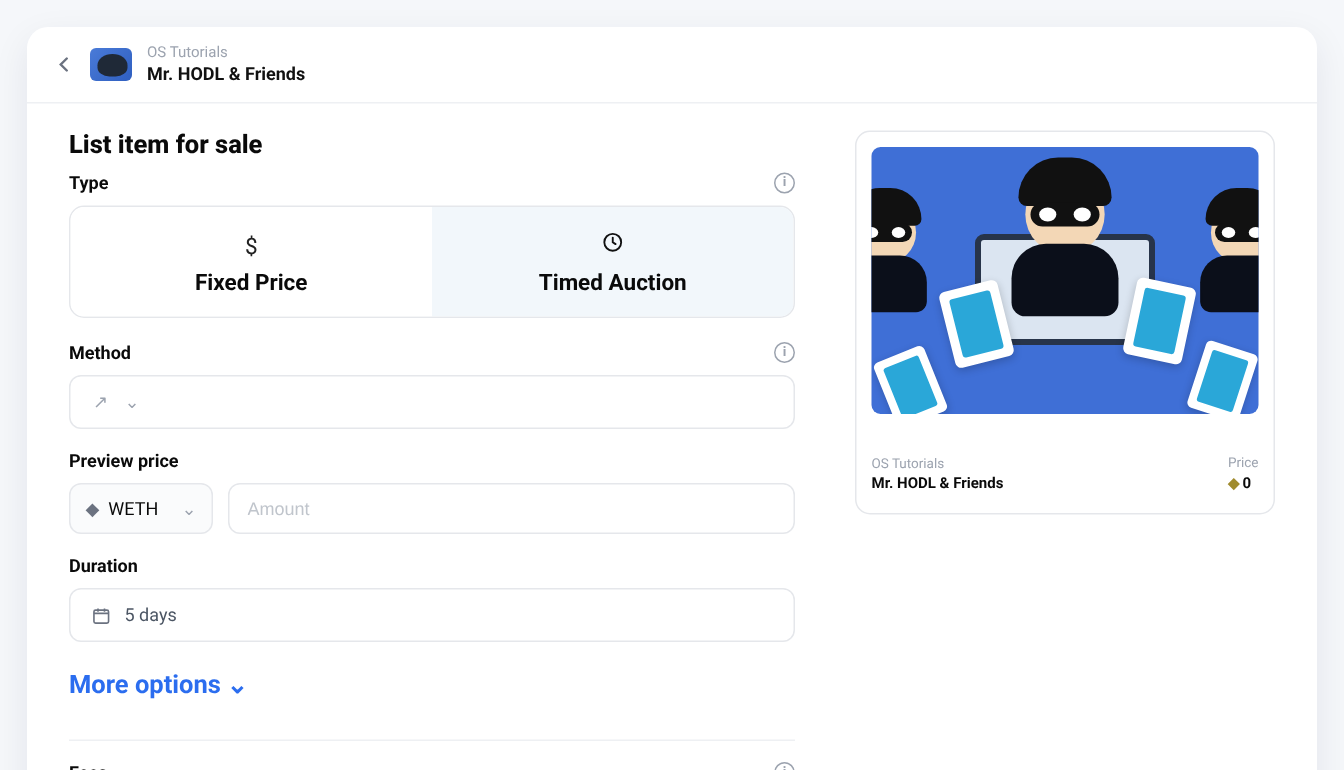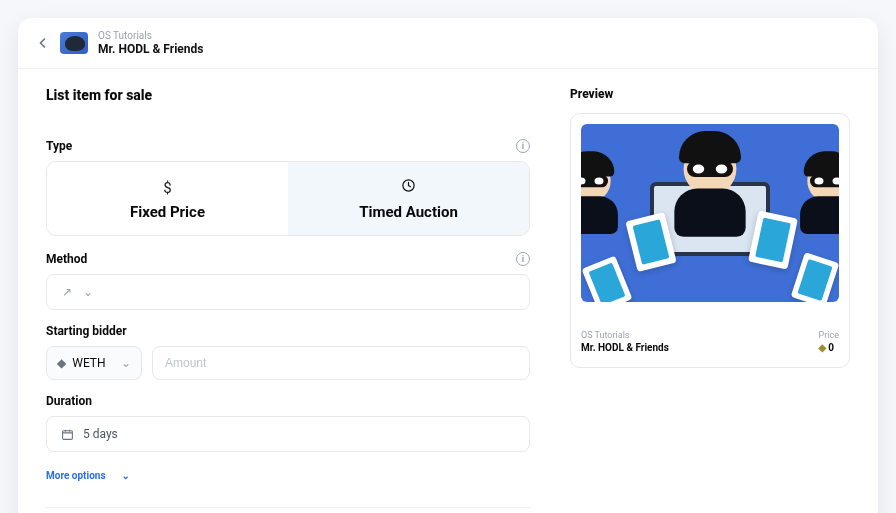--- a/index.html
+++ b/index.html
@@ -31,39 +31,39 @@
   background: linear-gradient(135deg,#4a7bd8,#2f5fc0);
   position: relative; overflow: hidden;
 }
 .thumb::after { content:""; position:absolute; inset:4px 3px 3px 5px; background:#1f2937; border-radius:50% 50% 40% 40%; }
 .header-text { display:flex; flex-direction:column; line-height:1.2; }
 .header-sub { font-size: 10px; color: #9ca3af; }
 .header-title { font-size: 12px; font-weight: 700; color: #111; }
 .body { display:flex; padding: 18px 28px 24px 28px; gap: 40px; }
 .left { flex: 1 1 auto; min-width: 0; }
 .right { width: 280px; flex-shrink:0; }
-h2.page-title { font-size: 14px; font-weight: 800; margin-bottom: 36px; }
+h2.page-title { font-size: 17px; font-weight: 800; margin-bottom: 8px; }
 .section-label { font-size: 12px; font-weight: 700; margin-bottom: 8px; display:flex; align-items:flex-end; justify-content:space-between; }
 .info-icon { width:14px;height:14px;border:1.3px solid #9ca3af;border-radius:50%;display:flex;align-items:center;justify-content:center;font-size:9px;color:#9ca3af;font-weight:700; }
 .type-row { display:flex; border:1px solid #e5e7eb; border-radius:10px; overflow:hidden; margin-bottom:16px; }
 .type-opt { flex:1; display:flex; flex-direction:column; align-items:center; justify-content:center; gap:6px; padding:16px 0 14px 0; cursor:pointer; background:#fff; }
 .type-opt.selected { background:#f2f7fb; }
 .type-opt .ico { font-size:15px; color:#222; }
 .type-opt .lbl { font-size:15px; font-weight:700; }
 .select-row { display:flex; align-items:center; gap:8px; border:1px solid #e5e7eb; border-radius:8px; padding:10px 12px; margin-bottom:14px; color:#4b5563; cursor:pointer; font-size:12px; }
 .select-row .lead { width:16px; display:flex; align-items:center; justify-content:center; color:#9ca3af; }
 .select-row .txt { flex:1; }
 .select-row .caret { color:#9ca3af; }
 .price-row { display:flex; gap:10px; margin-bottom:14px; }
 .currency { display:flex; align-items:center; gap:6px; border:1px solid #e5e7eb; border-radius:8px; padding:9px 10px; width:96px; cursor:pointer; background:#fafbfc; font-size:12px; }
 .currency .eth { color:#6b7280; }
 .currency .caret { margin-left:auto; color:#9ca3af; }
 .amount { flex:1; border:1px solid #e5e7eb; border-radius:8px; padding:9px 12px; font-size:12px; color:#737373; }
 .amount::placeholder { color:#c0c5cc; }
-.more-opts { color:#2b6def; font-size:10px; font-weight:700; cursor:pointer; display:inline-flex; align-items:center; gap:16px; margin-top:4px; margin-bottom:18px; }
+.more-opts { color:#2b6def; font-size:17px; font-weight:700; cursor:pointer; display:inline-flex; align-items:center; gap:4px; margin-top:4px; margin-bottom:18px; }
 hr.sep { border:none; border-top:1px solid #eef0f3; margin:8px 0 14px 0; }
 .preview-label { font-size:12px; font-weight:800; margin-bottom:12px; }
 .preview-card { border:1px solid #e5e7eb; border-radius:10px; padding:10px 10px 14px 10px; }
 .preview-img {
   width:100%; aspect-ratio: 1.45/1; border-radius:6px; background:#3f6fd6;
   position:relative; overflow:hidden;
 }
 .robber { position:absolute; }
 .robber .head{ width:46px;height:46px;background:#f3d7b6;border-radius:50%; position:relative; }
 .robber .hat{ position:absolute; top:-10px; left:-4px; width:54px; height:28px; background:#111; border-radius:28px 28px 6px 6px; }
@@ -134,21 +134,21 @@
       <div class="section-label">
         <span>Method</span>
         <span class="info-icon">i</span>
       </div>
       <div class="select-row">
         <span class="lead">↗</span>
         <span class="caret">⌄</span>
       </div>
 
       <div class="section-label">
-        <span>Starting bidder</span>
+        <span>Preview price</span>
       </div>
       <div class="price-row">
         <div class="currency">
           <span class="eth">◆</span>
           <span>WETH</span>
           <span class="caret">⌄</span>
         </div>
         <input class="amount" type="text" placeholder="Amount" style="">
       </div>
 
@@ -175,21 +175,20 @@
       <div class="section-label">
         <span>Fees</span>
         <span class="info-icon">i</span>
       </div>
       
       
 
     </div>
 
     <div class="right">
-      <div class="preview-label">Preview</div>
       <div class="preview-card">
         <div class="preview-img">
           <div class="laptop"></div>
           <div class="robber r-left">
               <div class="head">
                 <div class="hat"></div>
                 <div class="mask"></div>
               </div>
               <div class="body"></div>
             </div>

